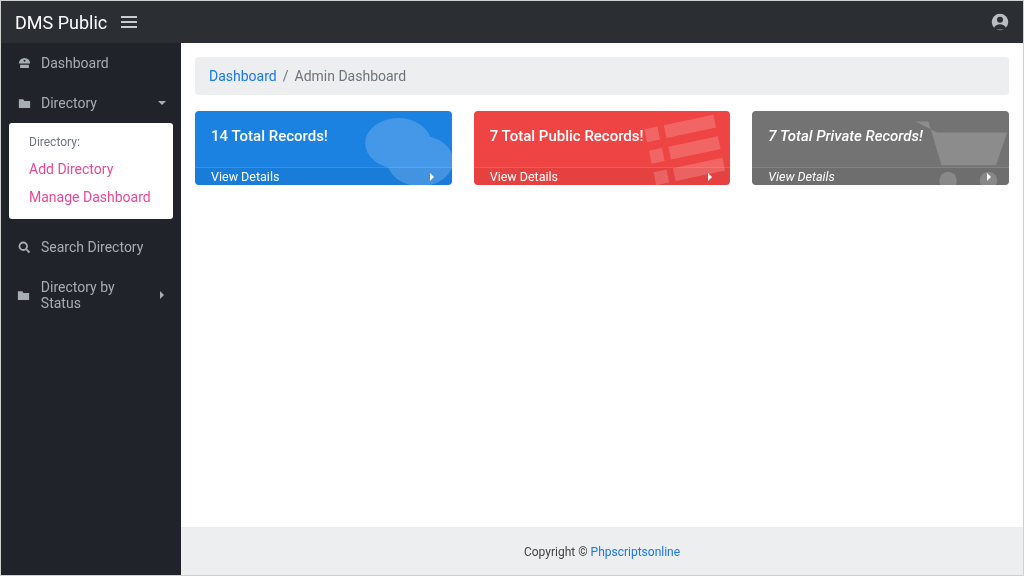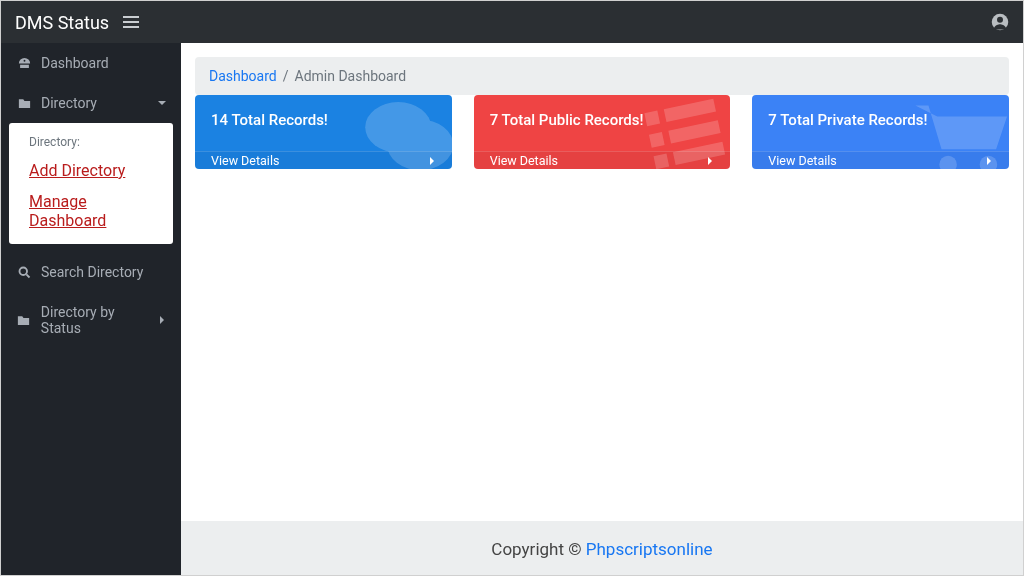--- a/index.html
+++ b/index.html
@@ -69,25 +69,24 @@
   margin: 0 8px 8px 8px;
   border-radius: 3px;
   padding: 8px 8px;
 }
 .side-sub .heading {
   font-size: 12px;
   color: #6c757d;
   padding: 4px 12px 6px 12px;
 }
 .side-sub .sub-link {
-  color: #b91c1c;
+  color: #ec4899;
   padding: 6px 12px;
   cursor: pointer;
-  font-size: 16px;
-  text-decoration: underline;
+  font-size: 14px;
 }
 .content-wrap {
   flex: 1;
   display: flex;
   flex-direction: column;
   background: #fff;
 }
 .content {
   flex: 1;
   padding: 14px;
@@ -99,31 +98,32 @@
   font-size: 14px;
   color: #6c757d;
   display: flex;
   align-items: center;
   gap: 6px;
 }
 .breadcrumb a { color: #1877f2; text-decoration: none; cursor: pointer; }
 .cards {
   display: flex;
   gap: 22px;
+  margin-top: 16px;
 }
 .card {
   flex: 1;
   border-radius: 4px;
   color: #fff;
   position: relative;
   overflow: hidden;
 }
 .card.blue { background: #1b82e2; }
 .card.yellow { background: #ef4444; }
-.card.green { background: #3b82f6; }
+.card.green { background: #737373; font-style: italic; }
 .card-body {
   padding: 16px 16px 22px 16px;
   font-size: 15px;
   font-weight: 500;
 }
 .card-footer {
   padding: 1px 16px;
   font-size: 12.5px;
   display: flex;
   align-items: center;
@@ -137,31 +137,31 @@
 .card .bg-icon {
   position: absolute;
   right: -10px;
   top: -10px;
   opacity: 0.18;
 }
 .footer {
   background: #eceeef;
   text-align: center;
   padding: 18px;
-  font-size: 17px;
+  font-size: 12px;
   color: #444;
 }
 .footer a { color: #1877f2; text-decoration: none; cursor: pointer; }
 svg { display: block; }
 </style>
 </head>
 <body>
 
 <div class="navbar">
-  <span class="navbar-brand">DMS Status</span>
+  <span class="navbar-brand">DMS Public</span>
   <span class="navbar-toggle">
     <svg width="16" height="14" viewBox="0 0 16 14">
         <path fill="#c9cdd1" d="M0 1h16v2H0zM0 6h16v2H0zM0 11h16v2H0z"></path>
       </svg>
   </span>
   <span class="navbar-user">
     <svg width="18" height="18" viewBox="0 0 24 24">
         <circle cx="12" cy="12" r="11" fill="#b9bdc1"></circle>
         <circle cx="12" cy="9" r="4" fill="#2b2f33"></circle>
         <path fill="#2b2f33" d="M4 20c1.5-4 6-5 8-5s6.5 1 8 5v2H4z"></path>

